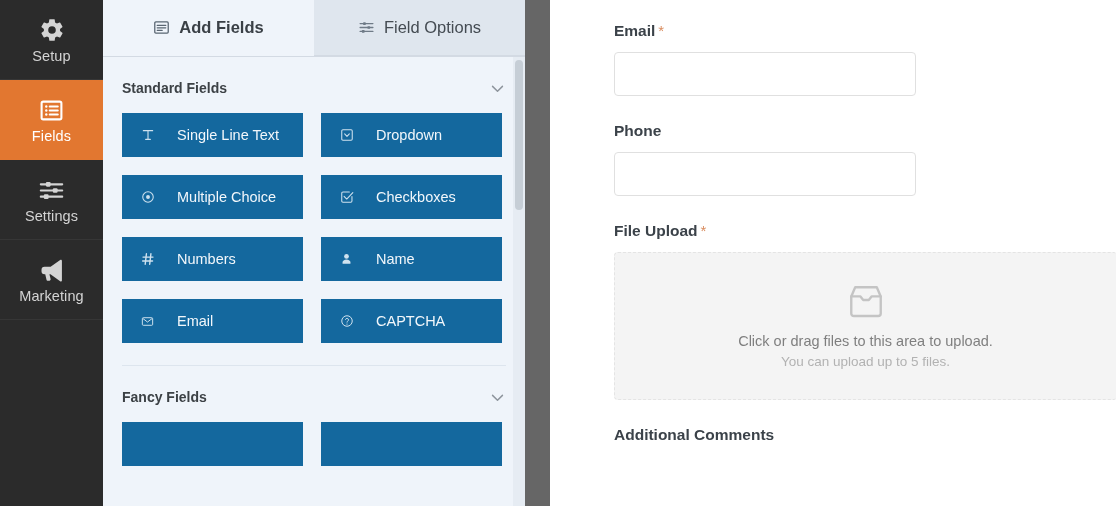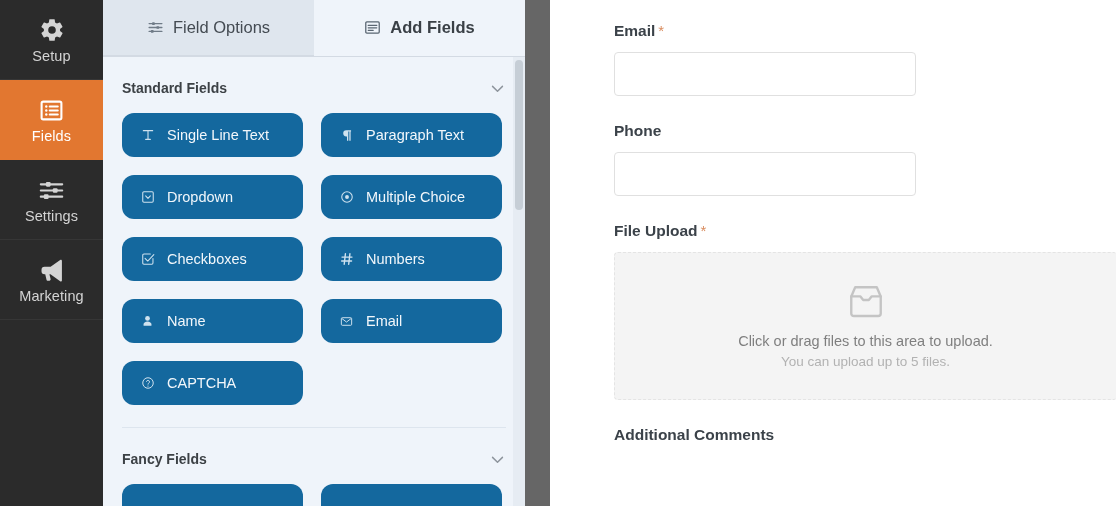--- a/index.html
+++ b/index.html
@@ -134,25 +134,25 @@
 
   .field-grid {
     display: flex;
     flex-wrap: wrap;
     gap: 18px 18px;
   }
   .field-btn {
     width: 181px;
     height: 44px;
     background: #14689e;
-    border-radius: 12px;
+    border-radius: 0;
     color: #f2f7fb;
     display: flex;
     align-items: center;
-    gap: 11px;
+    gap: 21px;
     padding-left: 17px;
     font-size: 14.5px;
     cursor: pointer;
     user-select: none;
   }
   .field-btn .f-icon {
     width: 17px;
     display: flex;
     align-items: center;
     justify-content: center;
@@ -311,44 +311,44 @@
       <span class="s-label">Marketing</span>
     </div>
 
 
     <div class="side-filler"></div>
   </nav>
 
   <section class="panel">
 
     <div class="tabs">
+      <div class="tab active">
+        <span class="t-icon">
+          <svg width="17" height="17" viewBox="0 0 24 24" fill="none" stroke="currentColor" stroke-width="1.8">
+            <rect x="2.5" y="4" width="19" height="16" rx="1.5"></rect>
+            <line x1="6" y1="9" x2="18" y2="9" stroke-linecap="round"></line>
+            <line x1="6" y1="12.5" x2="18" y2="12.5" stroke-linecap="round"></line>
+            <line x1="6" y1="16" x2="13" y2="16" stroke-linecap="round"></line>
+          </svg>
+        </span>
+        <span class="t-label">Add Fields</span>
+      </div>
       <div class="tab">
         <span class="t-icon">
           <svg width="17" height="17" viewBox="0 0 24 24" fill="none" stroke="currentColor" stroke-width="1.9" stroke-linecap="round">
             <line x1="3" y1="6.5" x2="21" y2="6.5"></line>
             <line x1="3" y1="12" x2="21" y2="12"></line>
             <line x1="3" y1="17.5" x2="21" y2="17.5"></line>
             <rect x="7.3" y="4.6" width="3.6" height="3.8" rx=".8" fill="currentColor" stroke="none"></rect>
             <rect x="13.4" y="10.1" width="3.6" height="3.8" rx=".8" fill="currentColor" stroke="none"></rect>
             <rect x="5.6" y="15.6" width="3.6" height="3.8" rx=".8" fill="currentColor" stroke="none"></rect>
           </svg>
         </span>
         <span class="t-label">Field Options</span>
       </div>
-      <div class="tab active">
-        <span class="t-icon">
-          <svg width="17" height="17" viewBox="0 0 24 24" fill="none" stroke="currentColor" stroke-width="1.8">
-            <rect x="2.5" y="4" width="19" height="16" rx="1.5"></rect>
-            <line x1="6" y1="9" x2="18" y2="9" stroke-linecap="round"></line>
-            <line x1="6" y1="12.5" x2="18" y2="12.5" stroke-linecap="round"></line>
-            <line x1="6" y1="16" x2="13" y2="16" stroke-linecap="round"></line>
-          </svg>
-        </span>
-        <span class="t-label">Add Fields</span>
-      </div>
     </div>
 
     <div class="panel-scroll">
 
       <div class="group-head">
         <span class="g-title">Standard Fields</span>
         <span class="chev">
           <svg width="17" height="17" viewBox="0 0 24 24" fill="none" stroke="currentColor" stroke-width="2" stroke-linecap="round" stroke-linejoin="round">
             <polyline points="5,9 12,16 19,9"></polyline>
           </svg>
@@ -361,28 +361,20 @@
           <span class="f-icon">
             <svg width="14" height="14" viewBox="0 0 24 24" fill="none" stroke="currentColor" stroke-width="1.9" stroke-linecap="round">
               <line x1="4" y1="4.5" x2="20" y2="4.5"></line>
               <line x1="12" y1="4.5" x2="12" y2="19.5"></line>
               <line x1="8" y1="19.5" x2="16" y2="19.5"></line>
             </svg>
           </span>
           <span class="f-label">Single Line Text</span>
         </div>
 
-        <div class="field-btn">
-          <span class="f-icon">
-            <svg width="14" height="15" viewBox="0 0 24 24" fill="currentColor">
-              <path d="M19 3h-8.2a5.3 5.3 0 0 0 0 10.6H12V21h2.2V5.1H16V21h2.2V5.1H19z"></path>
-            </svg>
-          </span>
-          <span class="f-label">Paragraph Text</span>
-        </div>
 
         <div class="field-btn">
           <span class="f-icon">
             <svg width="14" height="14" viewBox="0 0 24 24" fill="none" stroke="currentColor" stroke-width="1.8">
               <rect x="3" y="3" width="18" height="18" rx="2"></rect>
               <polyline points="8,10 12,14.5 16,10" fill="none" stroke-linecap="round" stroke-linejoin="round"></polyline>
             </svg>
           </span>
           <span class="f-label">Dropdown</span>
         </div>

